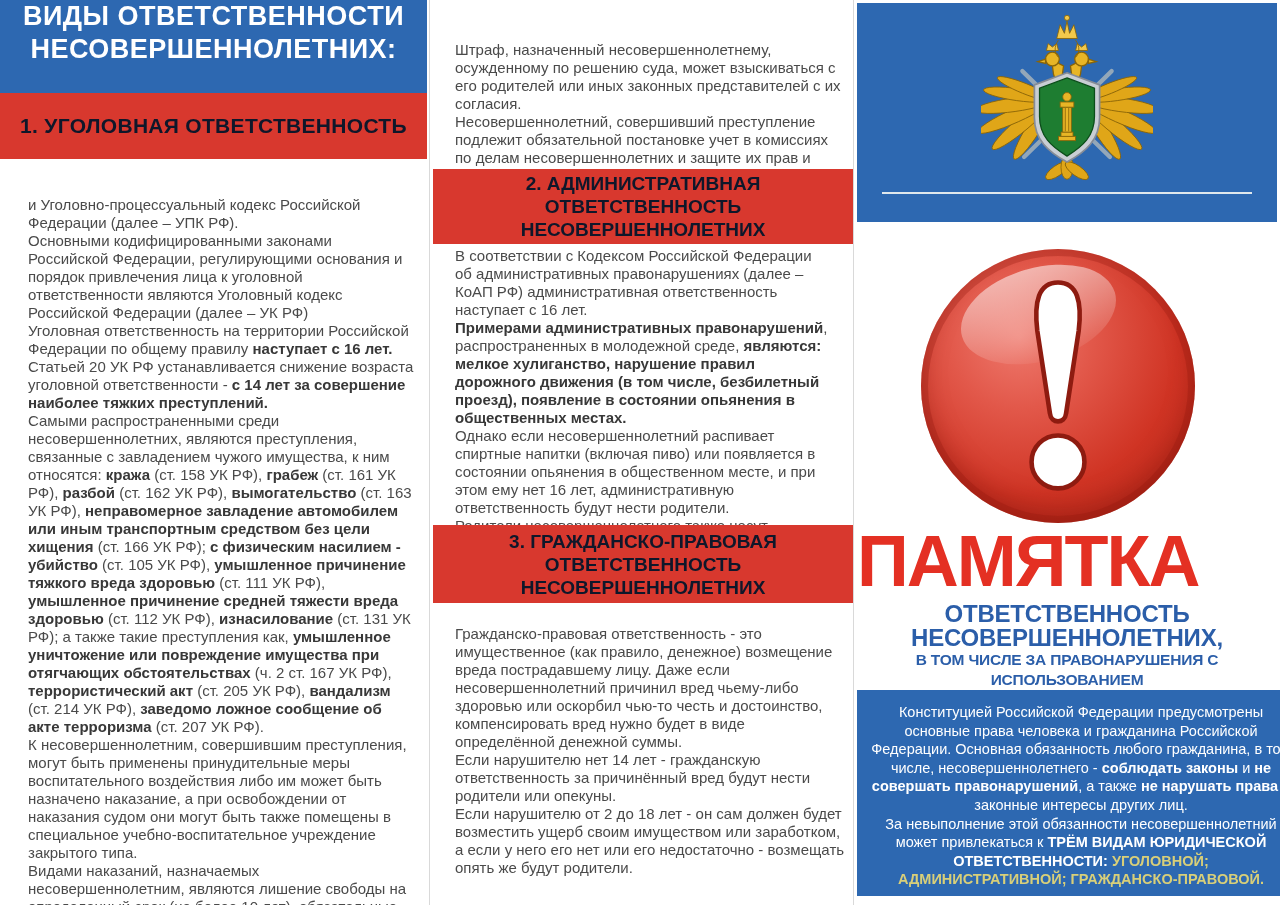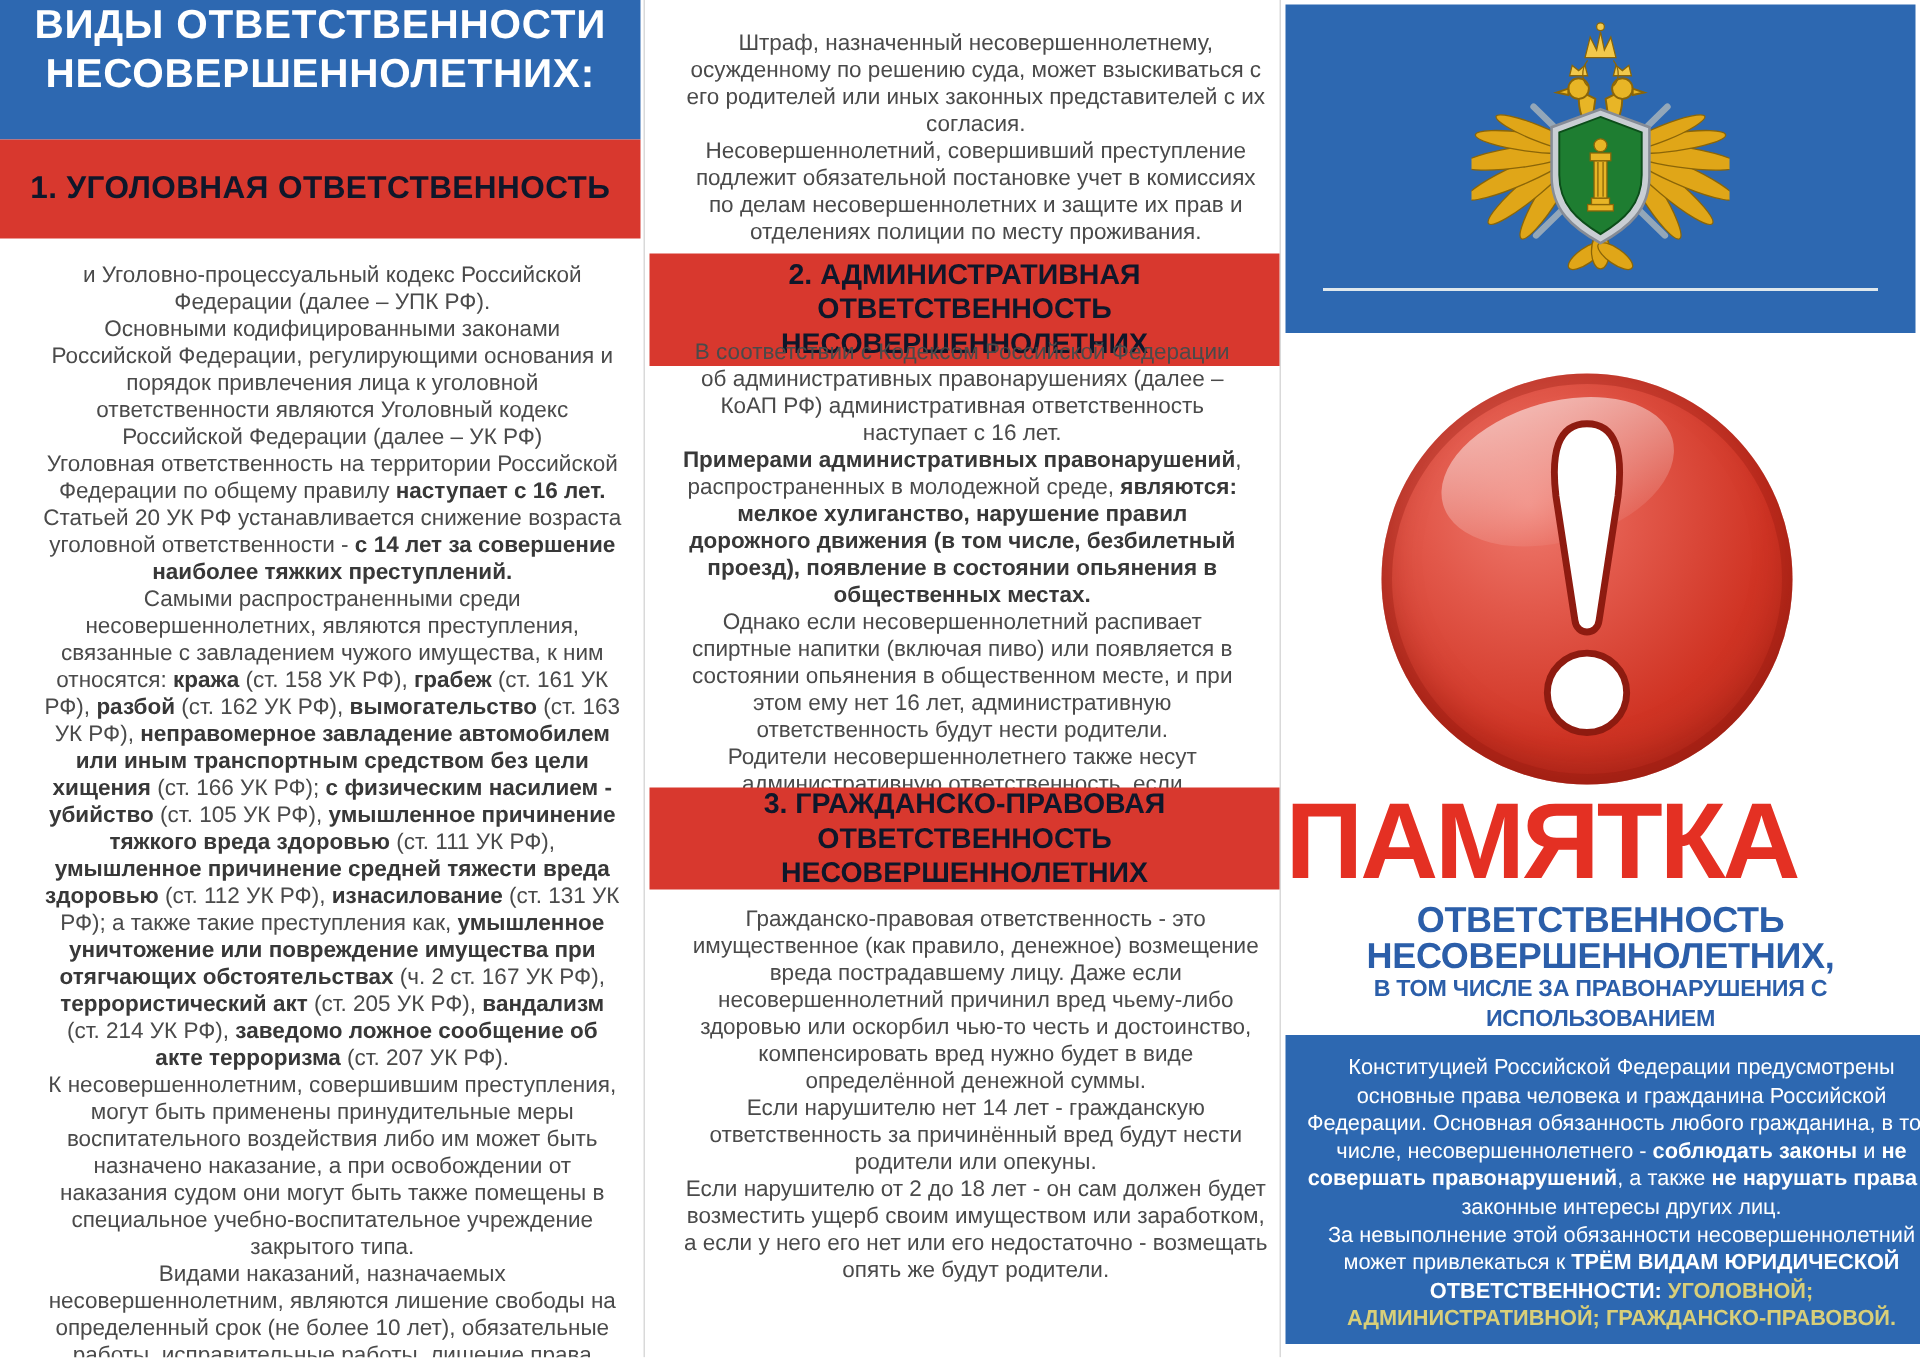--- a/index.html
+++ b/index.html
@@ -14,29 +14,29 @@
   .blue-header{
     position:absolute;left:0;top:0;width:427px;height:93px;background:#2d68b1;
     display:flex;justify-content:center;text-align:center;
     color:#fff;font-weight:700;font-size:27px;line-height:33px;letter-spacing:.5px;
   }
   .red-banner{
     background:#d8382e;color:#0f172a;font-weight:700;text-align:center;
     display:flex;align-items:center;justify-content:center;
   }
   .banner1{position:absolute;left:0;top:93px;width:427px;height:66px;font-size:21px;letter-spacing:.3px;}
-  .body-text{font-size:15px;line-height:18px;color:#4a4a4a;text-align:center;}
+  .body-text{font-size:15px;line-height:18px;color:#4a4a4a;text-align:left;margin-top:21px;}
   .body-text p{margin:0;}
   .seg.b{font-weight:700;color:#383838;}
   .left-body{position:absolute;left:0;top:159px;width:427px;padding:16px 12px 0 28px;box-sizing:border-box;}
   
   .mid-intro{position:absolute;left:433px;top:20px;width:419px;padding:0 6px 0 22px;box-sizing:border-box;}
   .banner2{position:absolute;left:433px;top:169px;width:420px;height:75px;font-size:19px;line-height:23px;}
   .mid-sec2{position:absolute;left:433px;top:226px;width:419px;padding:0 24px 0 22px;box-sizing:border-box;}
-  .banner3{position:absolute;left:433px;top:525px;width:420px;height:68px;font-size:19px;line-height:23px;text-align:center;}
+  .banner3{position:absolute;left:433px;top:525px;width:420px;height:78px;font-size:19px;line-height:23px;text-align:center;}
   .mid-sec3{position:absolute;left:433px;top:604px;width:419px;padding:0 6px 0 22px;box-sizing:border-box;}
   
   .blue-top-panel{
     position:absolute;left:857px;top:3px;width:420px;height:219px;background:#2d68b1;
     display:flex;align-items:flex-start;justify-content:center;
   }
   .blue-top-panel svg{margin-top:8px;}
   .panel-rule{position:absolute;left:25px;right:25px;bottom:28px;height:2px;background:rgba(255,255,248,.85);}
   .excl-circle{
     position:absolute;left:921px;top:249px;width:274px;height:274px;border-radius:50%;

